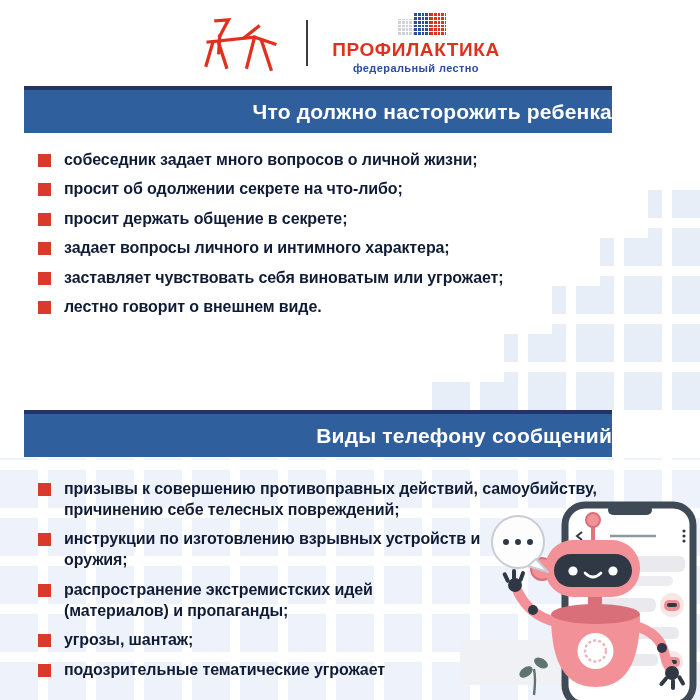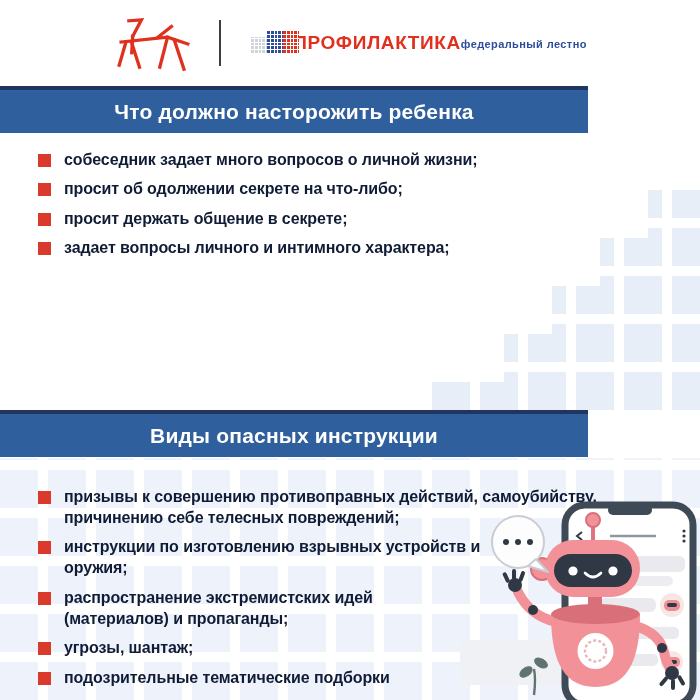--- a/index.html
+++ b/index.html
@@ -27,48 +27,48 @@
     left:432px; top:190px; width:268px; height:220px; opacity:.85;
     clip-path:polygon(216px 0,268px 0,268px 220px,0 220px,0 192px,72px 192px,72px 144px,120px 144px,120px 96px,168px 96px,168px 48px,216px 48px);
   }
   .sq-bottom{ left:0; top:458px; width:700px; height:242px; opacity:.62; }
   
   .header{
     position:relative; z-index:2; height:86px;
     display:flex; align-items:center; justify-content:center; gap:24px;
   }
   .logo-divider{ width:2px; height:46px; background:#3b3d42; }
-  .brand{ display:flex; align-items:center;justify-content:flex-end; }
+  .brand{ display:flex; flex-direction:column; align-items:center;justify-content:flex-end; }
   .dotgrid{ display:flex; margin-bottom:4px; transform:translateX(6px); }
   .dots{
     width:16px; height:23px;
     background-blend-mode:lighten;
   }
   .dots-gray{ margin-top:7px; height:16px;
     background-image:repeating-linear-gradient(0deg,#cfd3da 0 2.8px,#fff 2.8px 3.8px),
                      repeating-linear-gradient(90deg,#cfd3da 0 2.8px,#fff 2.8px 3.8px);}
   .dots-blue{
     background-image:repeating-linear-gradient(0deg,#2b4d9b 0 2.8px,#fff 2.8px 3.8px),
                      repeating-linear-gradient(90deg,#2b4d9b 0 2.8px,#fff 2.8px 3.8px);}
   .dots-red{
     background-image:repeating-linear-gradient(0deg,#e0301e 0 2.8px,#fff 2.8px 3.8px),
                      repeating-linear-gradient(90deg,#e0301e 0 2.8px,#fff 2.8px 3.8px);}
   .brand-name{ font-size:19px; font-weight:800; color:var(--brand-red); letter-spacing:.6px; }
   .brand-sub{ font-size:11px; font-weight:600; color:var(--brand-blue); letter-spacing:.4px; margin-top:1px;}
   
   .banner{
     position:relative; z-index:2; height:47px; width:588px;
     background:var(--banner-blue); border-top:4px solid var(--banner-dark);
-    display:flex; align-items:center; justify-content:center;
+    display:flex; align-items:center; justify-content:flex-end;margin-left:24px;
   }
   .banner h2{ color:#fff; font-size:21px; font-weight:700; letter-spacing:.2px; }
   
   .list{ position:relative; z-index:2; list-style:none;border-radius:29px; }
   .list-1{ height:277px; padding-top:17px; }
-  .list-2{ padding-top:30px; }
+  .list-2{ padding-top:22px; }
   .list li{
     position:relative; padding-left:64px; max-width:644px;
     font-size:16px; font-weight:700; line-height:1.31; letter-spacing:-.1px;
     margin-bottom:8.5px; color:var(--text-dark);
   }
   .list li .bullet{
     position:absolute; left:38px; top:4px; width:13px; height:13px;
     background:var(--accent-red);
   }
   .list-2 li.w2{ max-width:545px; }
@@ -108,32 +108,34 @@
 <div class="banner">
   <h2>Что должно насторожить ребенка</h2>
 </div>
 
 <ul class="list list-1">
   <li><span class="bullet"></span><span>собеседник задает много вопросов о личной жизни;</span></li>
   <li><span class="bullet"></span><span>просит об одолжении секрете на что-либо;</span></li>
   <li><span class="bullet"></span></li>
   <li><span class="bullet"></span><span>просит держать общение в секрете;</span></li>
   <li><span class="bullet"></span><span>задает вопросы личного и интимного характера;</span></li>
+  <li><span class="bullet"></span><span>заставляет чувствовать себя виноватым или угрожает;</span></li>
+  <li><span class="bullet"></span><span>лестно говорит о внешнем виде.</span></li>
 </ul>
 
 <div class="banner">
-  <h2>Виды опасных инструкции</h2>
+  <h2>Виды телефону сообщений</h2>
 </div>
 
 <ul class="list list-2">
   <li><span class="bullet"></span><span>призывы к совершению противоправных действий, самоубийству, причинению себе телесных повреждений;</span></li>
   <li class="w2"><span class="bullet"></span><span>инструкции по изготовлению взрывных устройств и оружия;</span></li>
   <li class="w3"><span class="bullet"></span><span>распространение экстремистских идей (материалов) и пропаганды;</span></li>
   <li><span class="bullet"></span><span>угрозы, шантаж;</span></li>
-  <li><span class="bullet"></span><span>подозрительные тематические подборки</span></li>
+  <li><span class="bullet"></span><span>подозрительные тематические угрожает</span></li>
 </ul>
 
 <svg class="illus" viewBox="0 0 240 210">
 
   <circle cx="25" cy="162" r="10" fill="none" stroke="#e9ecf3" stroke-width="3"></circle>
   <text x="118" y="205" font-size="26" font-weight="bold" fill="#e9ecf3">?</text>
   <circle cx="148" cy="22" r="9" fill="#eef0f6"></circle>
   <rect x="0" y="150" width="105" height="45" rx="8" fill="#f0f1f5"></rect>
 
   <g>

